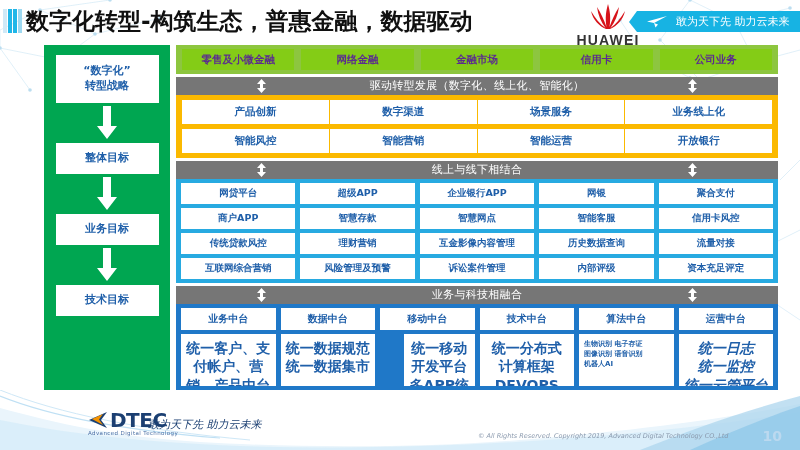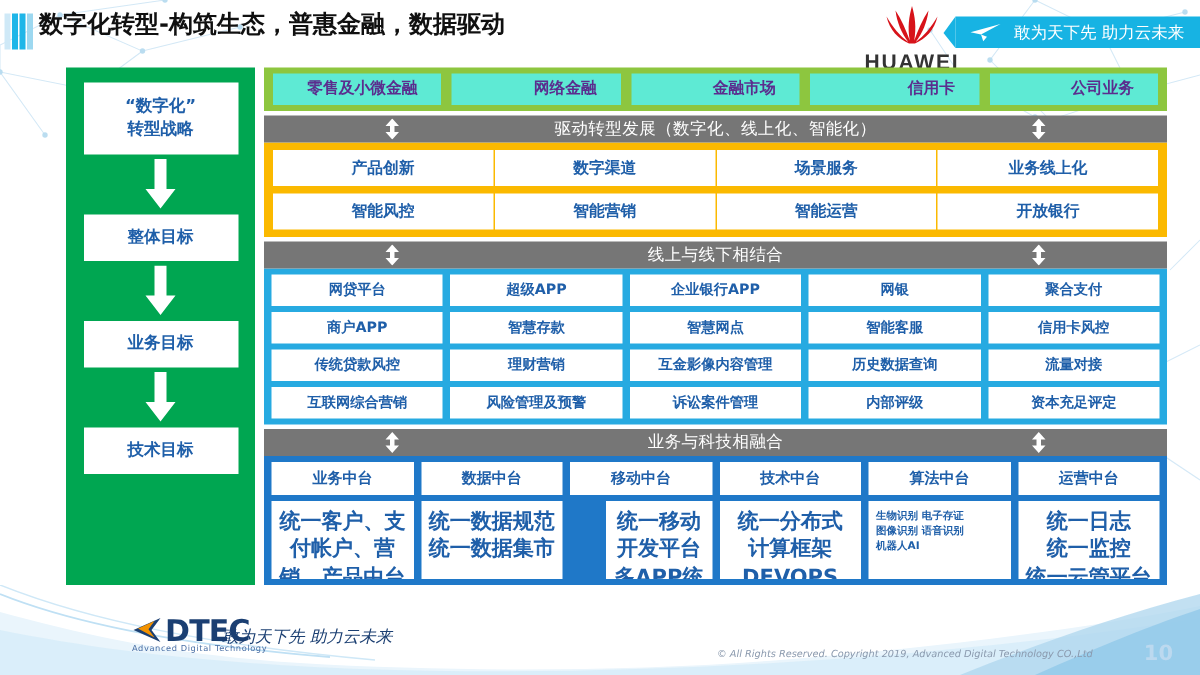--- a/index.html
+++ b/index.html
@@ -21,21 +21,21 @@
   
   .header { position: absolute; left: 0; top: 0; width: 800px; height: 42px; }
   .title-accent { position: absolute; left: 3px; top: 9px; width: 19px; height: 24px; }
   .title-accent i { position:absolute; top:0; width:4px; height:24px; background:#1fb6e8; display:block; }
   .title-accent i:nth-child(1){ left:0; background:#cfe9f7; }
   .title-accent i:nth-child(2){ left:5px; background:#1fb6e8; }
   .title-accent i:nth-child(3){ left:10px; background:#1fb6e8; }
   .title-accent i:nth-child(4){ left:15px; background:#9dd8f0; }
   .slide-title {
     position: absolute; left: 26px; top: 6px;
-    font-size: 16px; font-weight: bold; color: #101010;
+    font-size: 23px; font-weight: bold; color: #101010;
     letter-spacing: 0px; white-space: nowrap;
     font-family: "DejaVu Sans", sans-serif;
   }
   .huawei-logo { position: absolute; left: 576px; top: 2px; width: 64px; height: 40px; text-align: center; }
   .huawei-word { font-size: 14px; font-weight: bold; color: #333; letter-spacing: 1.2px; margin-top: -2px; }
   .banner { position: absolute; left: 637px; top: 11px; height: 21px; width: 163px; }
   .banner-bg { position: absolute; left: 0; top: 0; width: 163px; height: 21px; background: #17b3e3; }
   .banner-notch { position: absolute; left: -8px; top: 0; width: 0; height: 0;
                   border-top: 11px solid transparent; border-bottom: 10px solid transparent;
                   border-right: 8px solid #17b3e3; }
@@ -61,22 +61,22 @@
   .side-box.short { height: 31px; }
   .side-arrow { height: 40px; display: flex; align-items: center; justify-content: center; }
 
   
   .content { position: absolute; left: 176px; top: 45px; width: 602px; }
 
   .green-band {
     background: #8dc63f; padding: 4px 6px; display: flex; gap: 7px;
   }
   .green-band .cell {
-    flex: 1; background: #5eead4; text-align: right; font-size: 10.5px;
-    color: #5b2d8e; font-weight: bold; padding: 4px 16px; line-height: 1.2;
+    flex: 1; background: #84cc16; text-align: center; font-size: 10.5px;
+    color: #5b2d8e; font-weight: bold; padding: 4px 4px; line-height: 1.2;
     font-family:"DejaVu Sans", sans-serif;
   }
 
   .gray-bar {
     position: relative; background: #767676; height: 18px; margin-top: 3px;
     display: flex; align-items: center; justify-content: center;
   }
   .gray-bar .lbl { font-size: 11px; color: #ffffff; font-weight: normal;
                    font-family:Liberation Mono, monospace; letter-spacing:.3px; }
   .gray-bar .dbl-arrow { position: absolute; top: 2px; }
@@ -334,21 +334,21 @@
 计算框架DEVOPS</div>
       </div>
       <div class="col">
         <div class="head">算法中台</div>
         <div class="body small" style="white-space: pre-line;">生物识别 电子存证
 图像识别 语音识别
 机器人AI</div>
       </div>
       <div class="col">
         <div class="head">运营中台</div>
-        <div class="body" style="white-space: pre-line;">统一日志
+        <div class="body" style="white-space: pre-line; font-style: italic;">统一日志
 统一监控
 统一云管平台</div>
       </div>
     </div>
   </div>
 
   <svg class="bg-bottom-wave" viewBox="0 0 800 60" preserveAspectRatio="none">
     <path d="M0 18 C60 34 110 46 200 52 C300 58 420 58 520 50 C620 42 720 30 800 14 L800 60 L0 60 Z" fill="#eaf5fc"></path>
     <path d="M0 30 C70 44 140 52 240 56 C360 60 480 56 600 46 C690 38 750 30 800 22 L800 60 L0 60 Z" fill="#d6ecf9" opacity=".8"></path>
     <path d="M0 6 C50 26 120 40 220 48" stroke="#bfe0f4" stroke-width="1.2" fill="none"></path>

